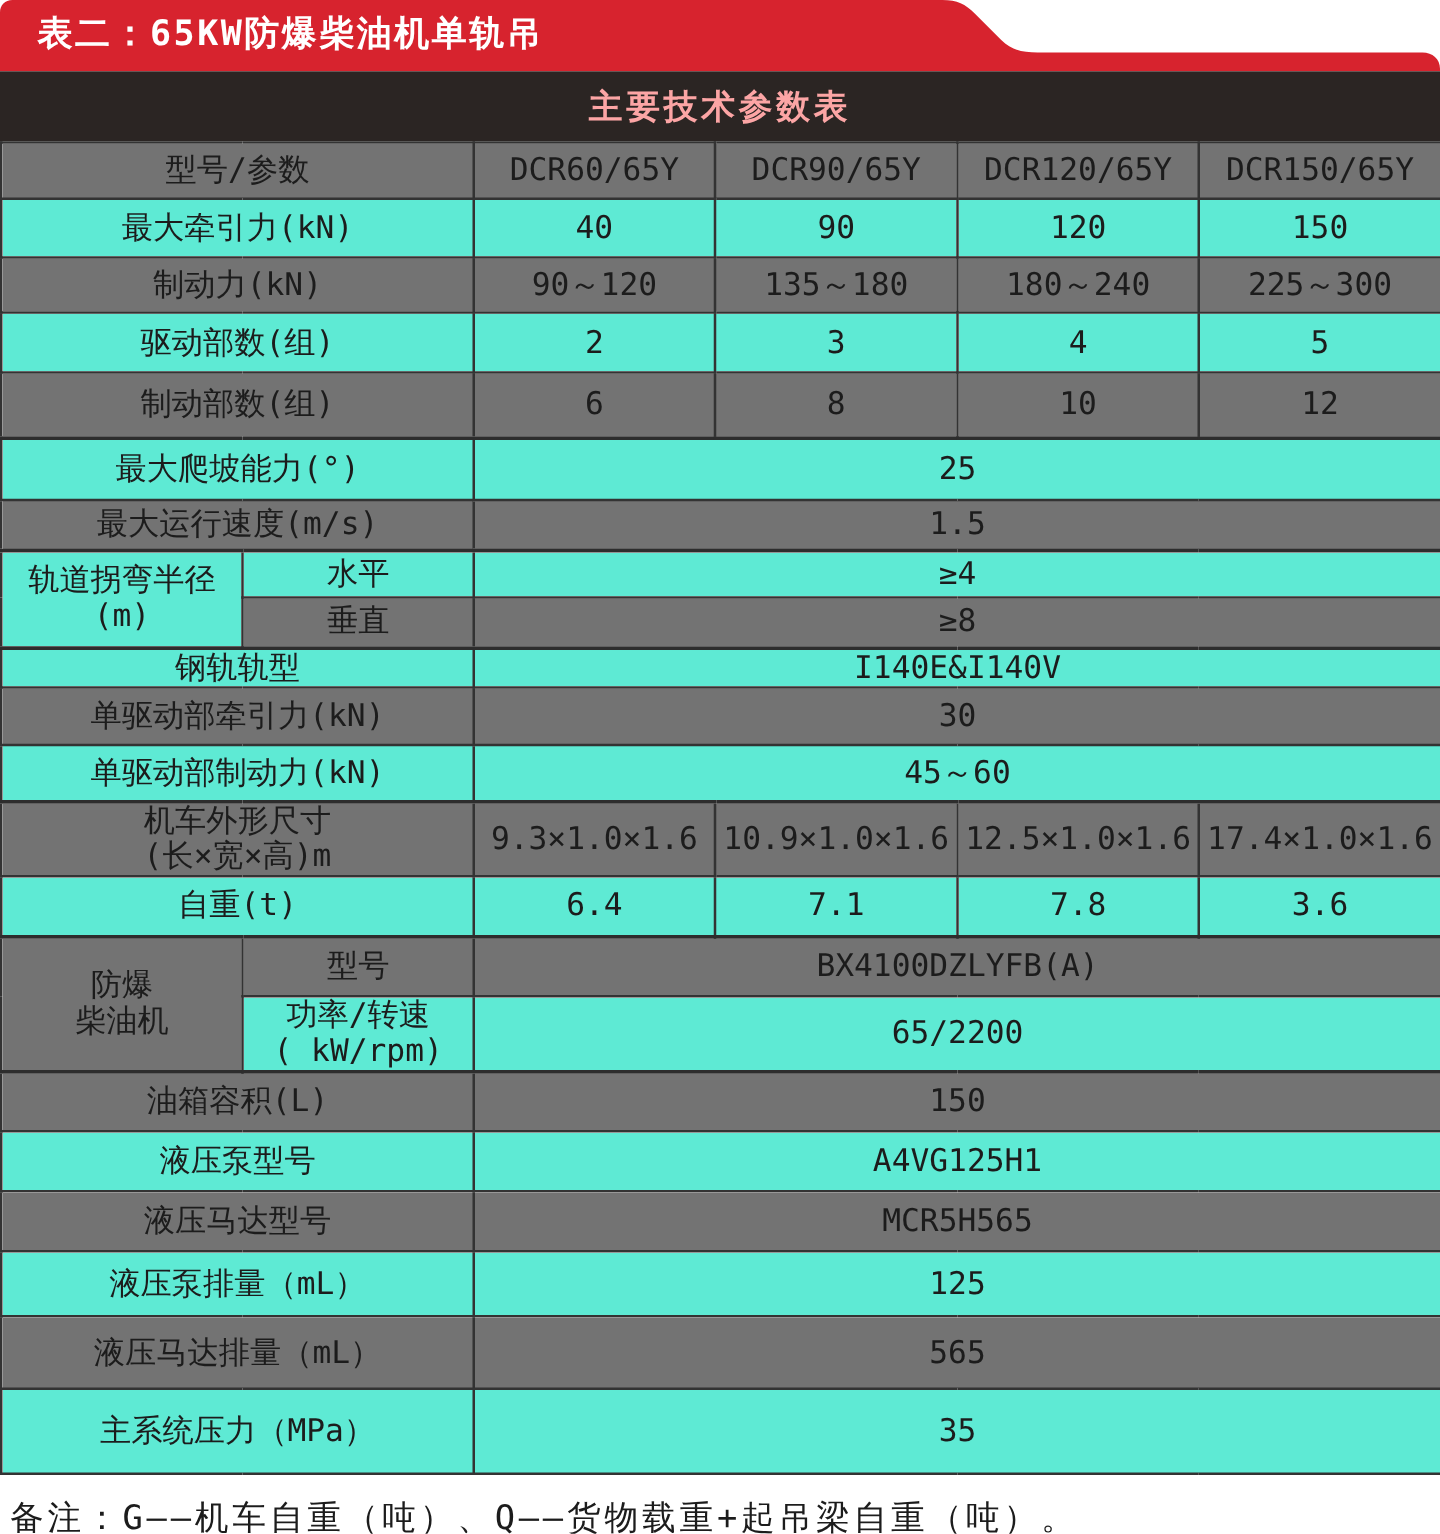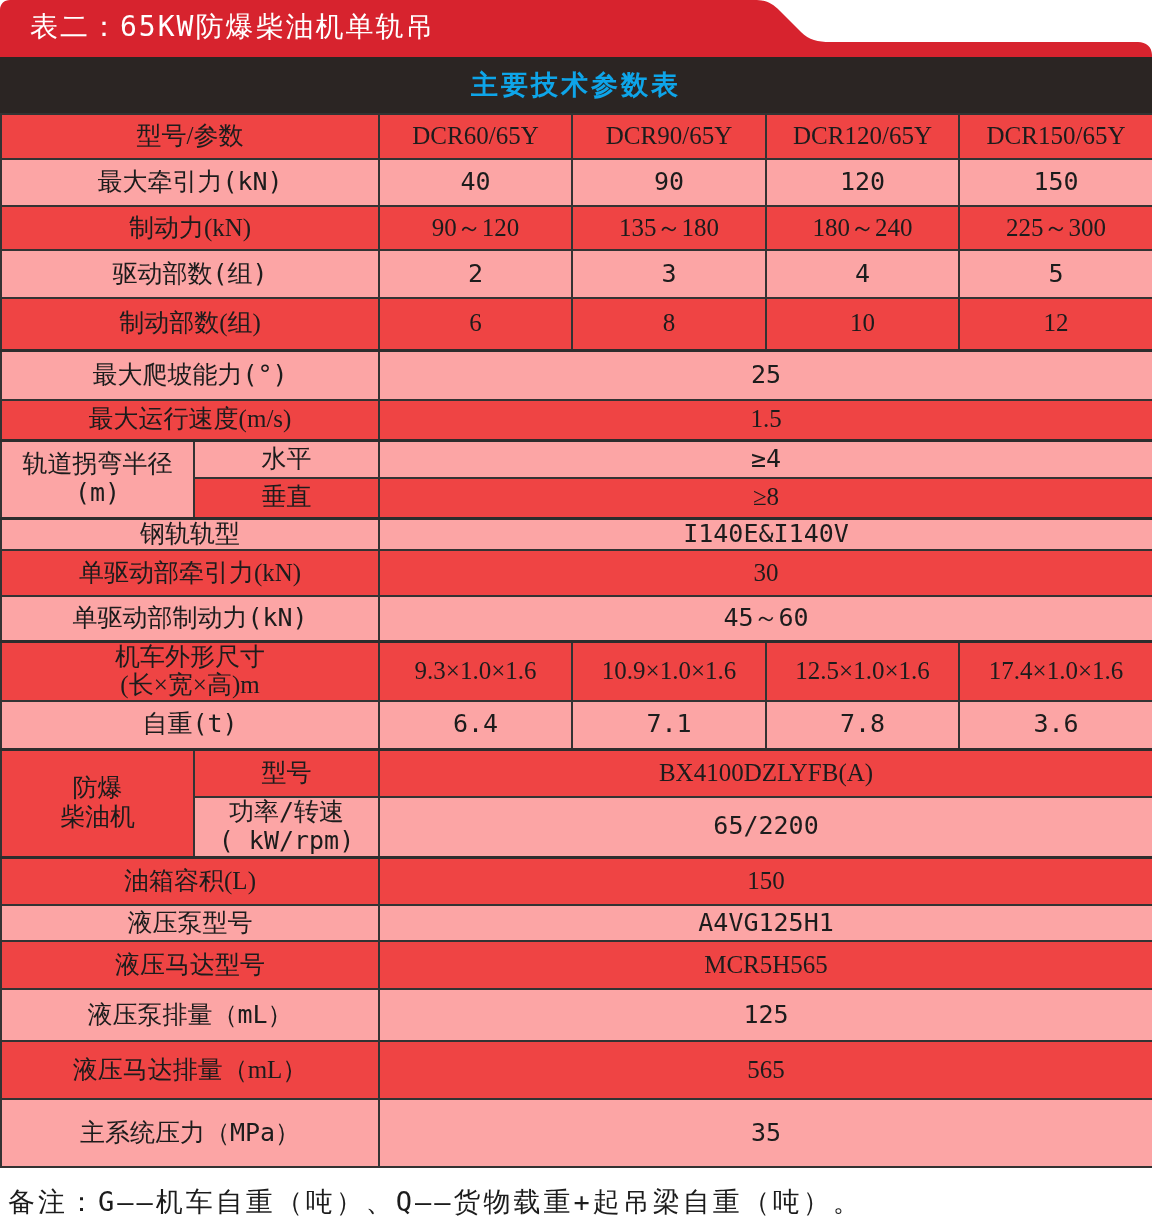--- a/index.html
+++ b/index.html
@@ -6,40 +6,40 @@
   body{
     width:1152px;height:1227px;background:#ffffff;overflow:hidden;
     font-family:"DejaVu Sans Mono","DejaVu Sans","Liberation Sans",sans-serif;
     color:#1c1c1c;
   }
   
   .banner{position:relative;width:1152px;height:57px;}
   .banner svg{position:absolute;left:0;top:0;display:block;}
   .banner-title{
     position:absolute;left:30px;top:8px;
-    font-size:28px;font-weight:normal;color:#ffffff;letter-spacing:2px;
+    font-size:28px;font-weight:bold;color:#ffffff;letter-spacing:2px;
     white-space:nowrap;
   }
   
   .titlebar{
     width:1152px;height:56px;background:#2b2523;
     display:flex;align-items:center;justify-content:center;
   }
-  .titlebar-text{color:#0ea5e9;font-size:27px;font-weight:bold;letter-spacing:3px;}
+  .titlebar-text{color:#fca5a5;font-size:27px;font-weight:bold;letter-spacing:3px;}
   
   table.spec{
     width:1152px;border-collapse:collapse;table-layout:fixed;
   }
   table.spec td{
     border:2px solid #333333;text-align:center;vertical-align:middle;
     font-size:25px;padding:0 4px;white-space:pre-line;line-height:1.15;
     overflow:hidden;
   }
-  td.g{background:#ef4444;font-family:Liberation Serif, serif;}
-  td.w{background:#fca5a5;}
+  td.g{background:#737373;}
+  td.w{background:#5eead4;}
   .thick{border-top:3px solid #2d2d2d !important;}
   
   .note{
     padding:16px 0 0 8px;font-size:27px;color:#1c1c1c;letter-spacing:3px;
     white-space:nowrap;
   }
 </style>
 </head>
 <body>
 
@@ -152,21 +152,21 @@
     </tr>
     <tr style="height:54px">
       <td class="w">功率/转速
 ( kW/rpm)</td>
       <td class="w" colspan="4">65/2200</td>
     </tr>
     <tr style="height:48px">
       <td class="g thick" colspan="2">油箱容积(L)</td>
       <td class="g thick" colspan="4">150</td>
     </tr>
-    <tr style="height:36px">
+    <tr style="height:48px">
       <td class="w" colspan="2">液压泵型号</td>
       <td class="w" colspan="4">A4VG125H1</td>
     </tr>
     <tr style="height:48px">
       <td class="g" colspan="2">液压马达型号</td>
       <td class="g" colspan="4">MCR5H565</td>
     </tr>
     <tr style="height:52px">
       <td class="w" colspan="2">液压泵排量（mL）</td>
       <td class="w" colspan="4">125</td>

